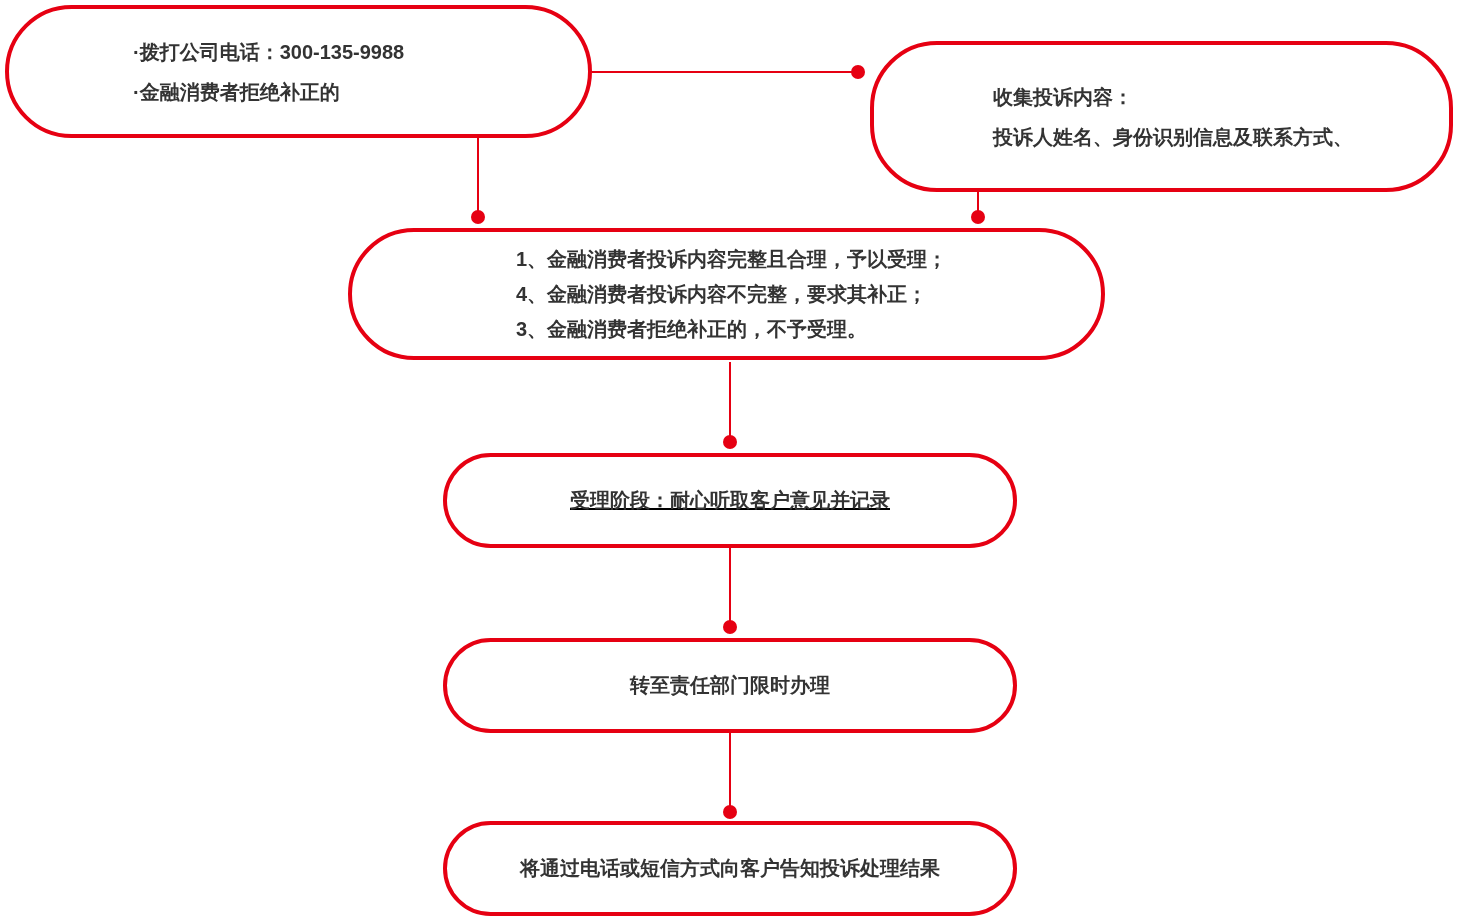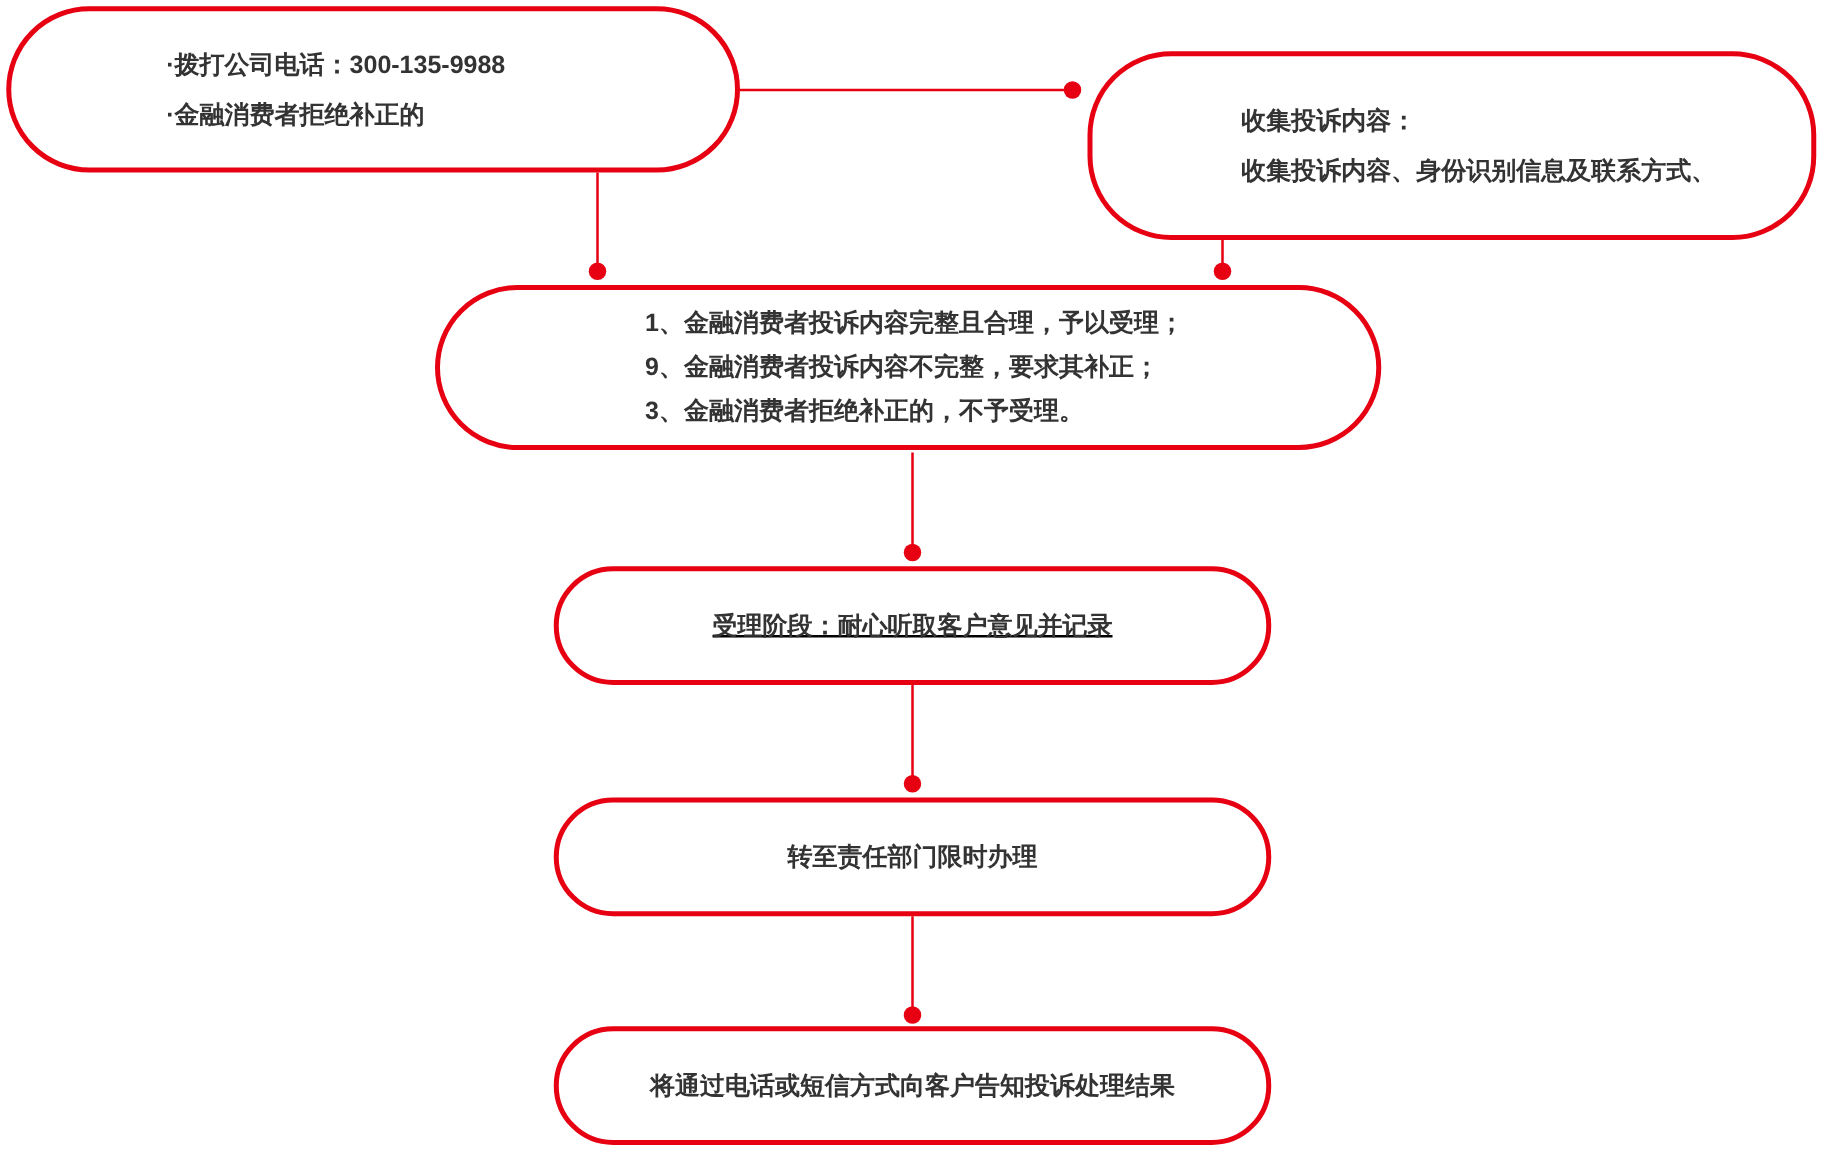--- a/index.html
+++ b/index.html
@@ -86,26 +86,26 @@
   <div class="dot dot-mid2"></div>
   <div class="dot dot-mid3"></div>
 
   <div class="node node-a">
     <div class="line">·拨打公司电话：300-135-9988</div>
     <div class="line">·金融消费者拒绝补正的</div>
   </div>
 
   <div class="node node-b">
     <div class="line">收集投诉内容：</div>
-    <div class="line">收集投诉内容、身份识别信息及联系方式、</div>
+    <div class="line">投诉人姓名、身份识别信息及联系方式、</div>
   </div>
 
   <div class="node node-c">
     <div class="line">1、金融消费者投诉内容完整且合理，予以受理；</div>
-    <div class="line">9、金融消费者投诉内容不完整，要求其补正；</div>
+    <div class="line">4、金融消费者投诉内容不完整，要求其补正；</div>
     <div class="line">3、金融消费者拒绝补正的，不予受理。</div>
   </div>
 
   <div class="node node-center node-d">
     <div class="line">受理阶段：耐心听取客户意见并记录</div>
   </div>
 
   <div class="node node-center node-f">
     <div class="line">将通过电话或短信方式向客户告知投诉处理结果</div>
   </div>

